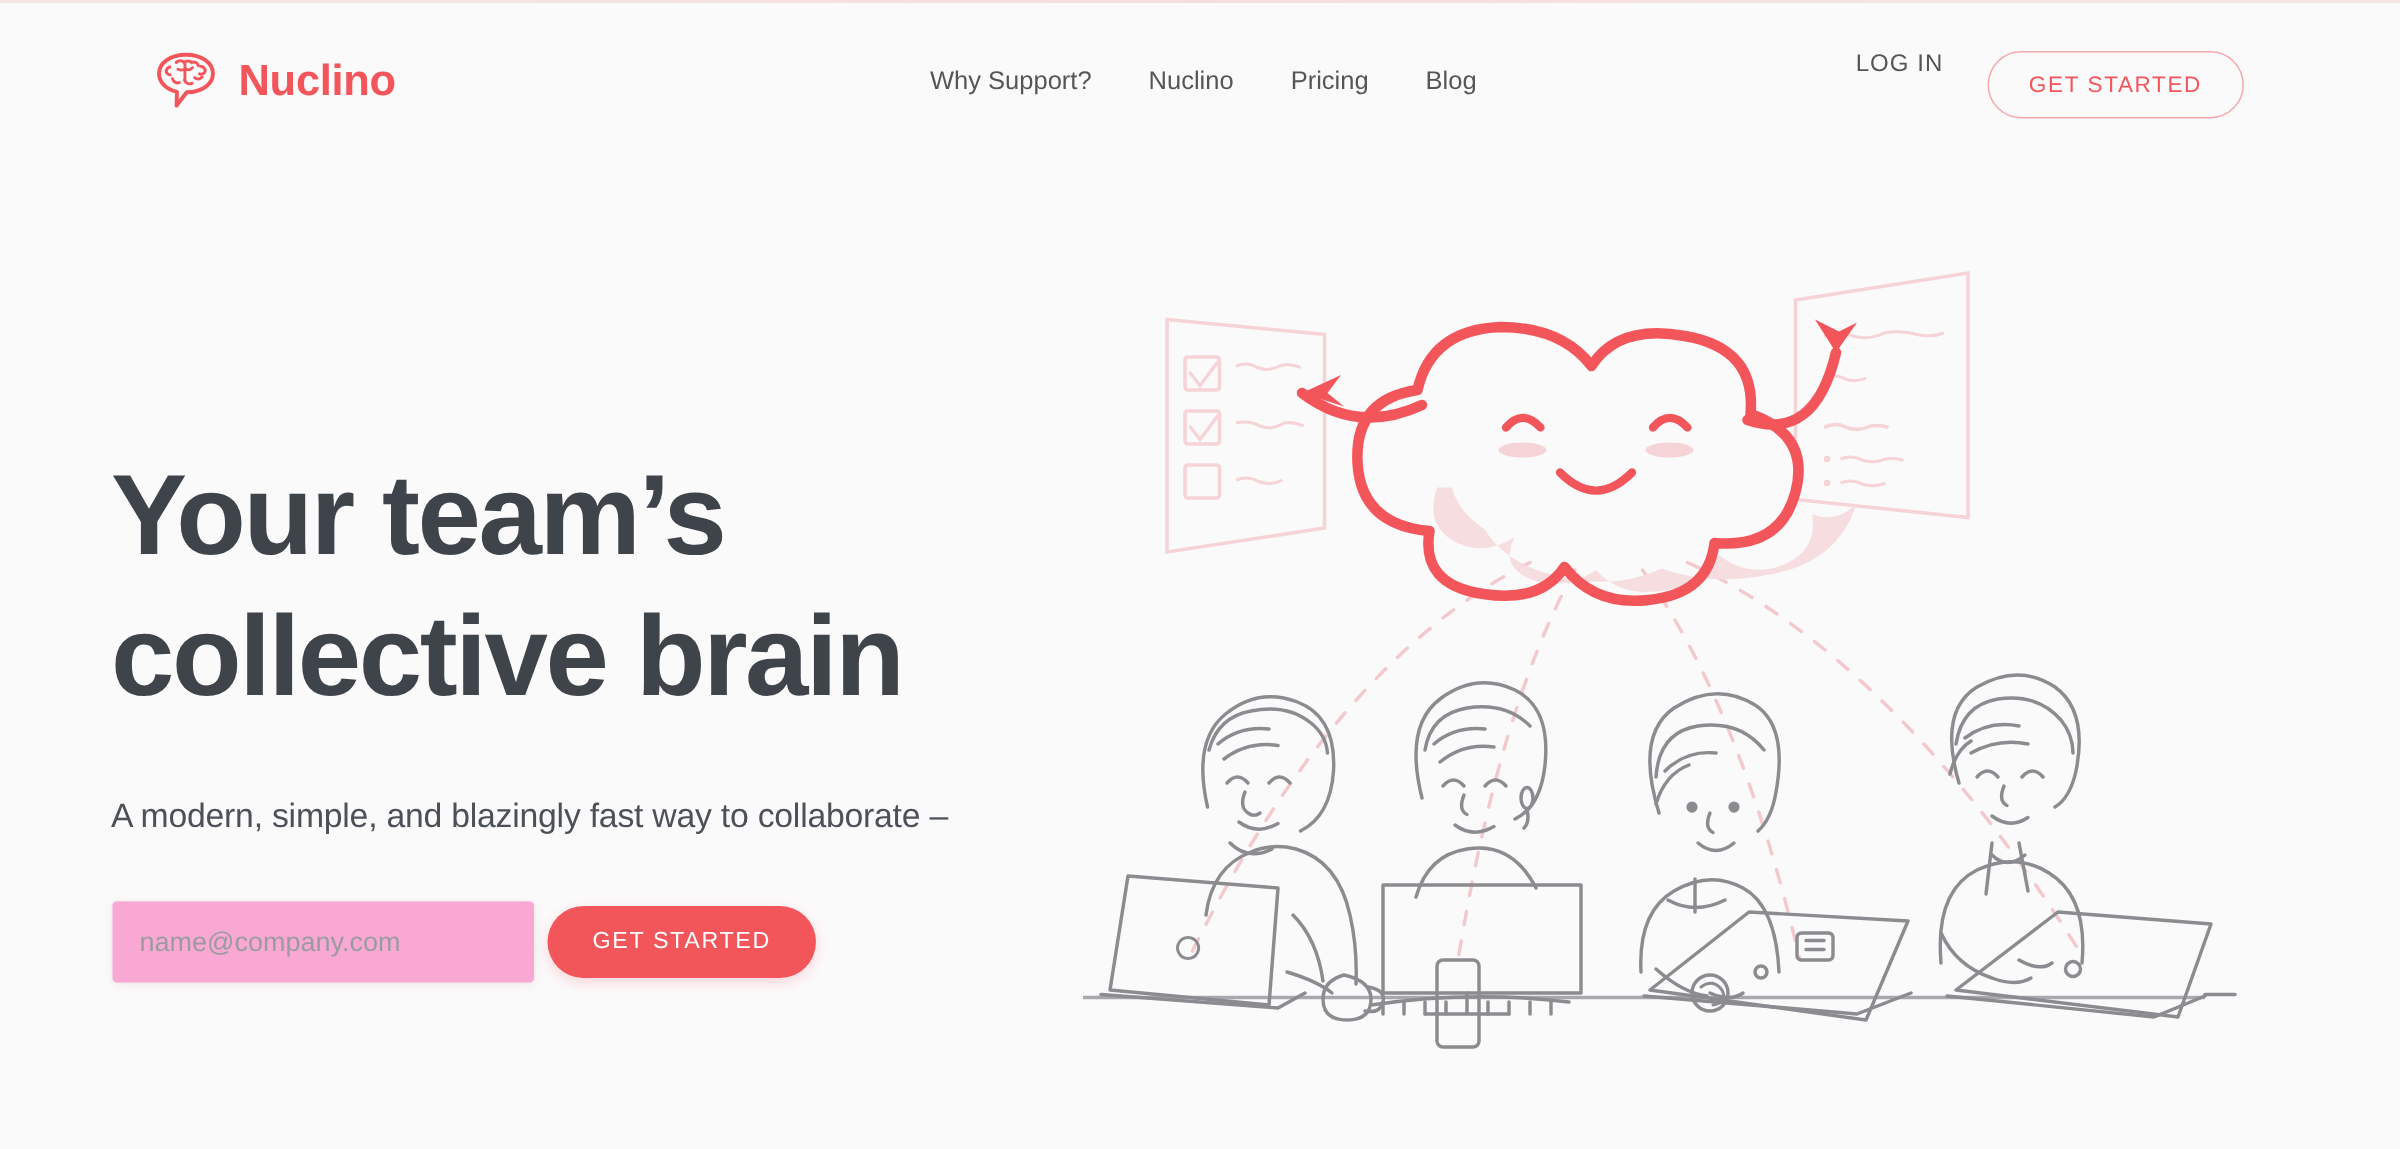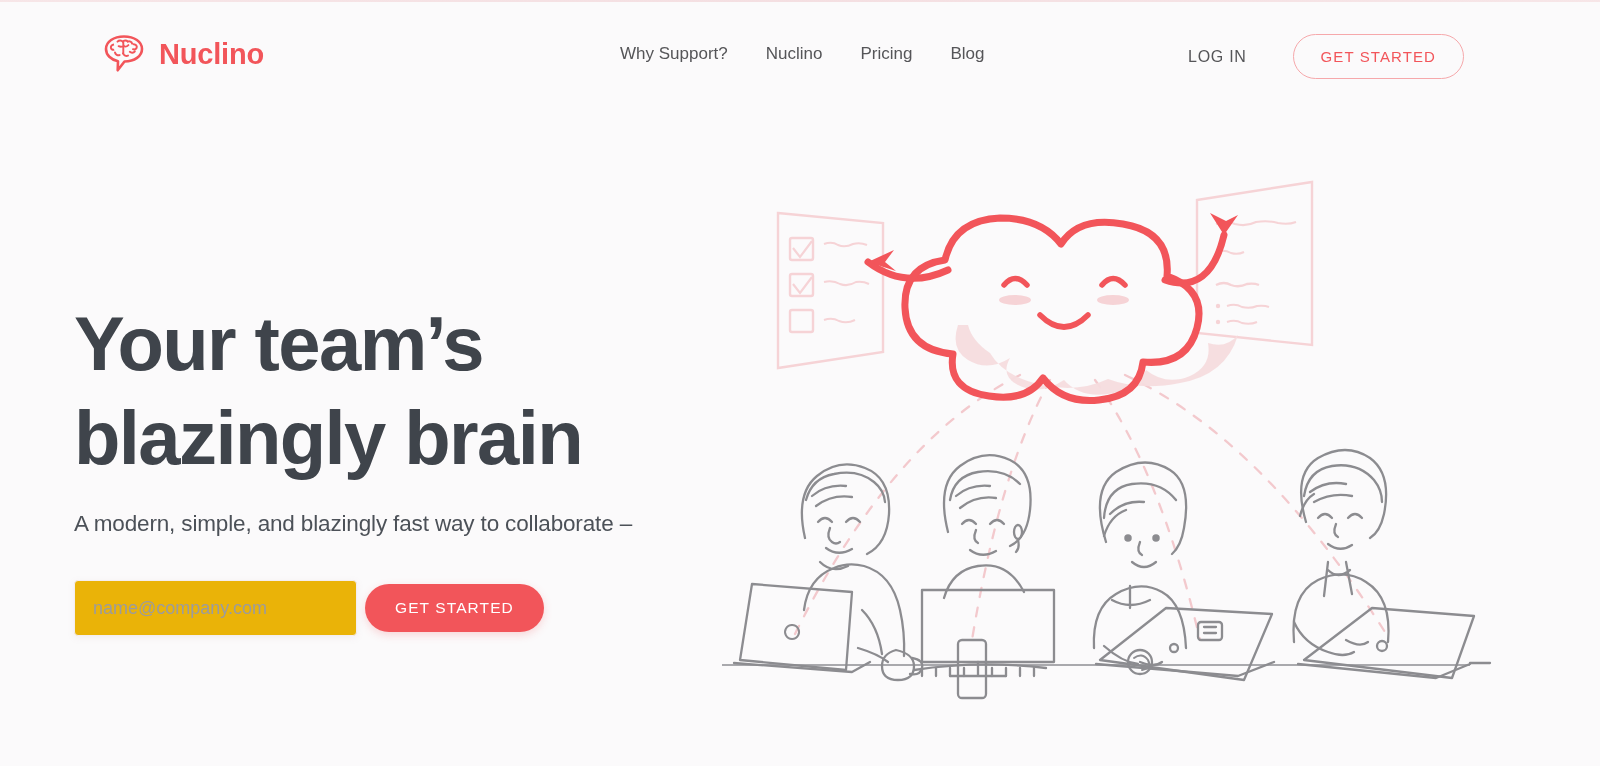--- a/index.html
+++ b/index.html
@@ -64,25 +64,24 @@
   }
   .nav-item {
     font-size: 17px;
     color: #555558;
     cursor: pointer;
     white-space: nowrap;
   }
 
   .header-right {
     position: absolute;
-    right: 160px;
+    right: 128px;
     top: 34px;
     display: flex;
-    align-items: center;
-    gap: 46px;
+    gap: 29px;
   }
   .login-link {
     font-size: 16px;
     letter-spacing: 0.7px;
     color: #555558;
     cursor: pointer;
     white-space: nowrap;
   }
   .btn-outline {
     border: 1.5px solid #f6a8ab;
@@ -106,39 +105,39 @@
   }
   .headline {
     font-size: 76px;
     line-height: 94px;
     font-weight: bold;
     color: #3f444b;
     letter-spacing: -1.6px;
     margin-top: 35px;
   }
   .subtitle {
-    margin-top: 20px;
+    margin-top: 40px;
     font-size: 22.5px;
     line-height: 37px;
     color: #4c5158;
     letter-spacing: -0.15px;
   }
 
   .signup-row {
     margin-top: 38px;
     display: flex;
     align-items: center;
     position: relative;
   }
   .email-input {
     width: 283px;
     height: 56px;
     border: 1px solid #f4eef0;
     border-radius: 4px;
-    background: #eab308;
+    background: #f9a8d4;
     box-shadow: 0 2px 7px rgba(180,140,150,0.10);
     padding: 0 18px;
     font-size: 18px;
     color: #4c5158;
     font-family: inherit;
     outline: none;
   }
   .email-input::placeholder { color: #9b9b9f; }
 
   .btn-solid {
@@ -198,21 +197,21 @@
 
   <div class="header-right">
     <span class="login-link">LOG IN</span>
     <button class="btn-outline">GET STARTED</button>
   </div>
 </header>
 
 <section class="hero-left">
   <h1 class="headline">
     <span>Your team’s</span><br>
-    <span>blazingly brain</span>
+    <span>collective brain</span>
   </h1>
 
   <p class="subtitle">
     <span>A modern, simple, and blazingly fast way to collaborate –</span><br>
   </p>
 
   <div class="signup-row">
     <input class="email-input" type="email" placeholder="name@company.com" style="">
     <button class="btn-solid">GET STARTED</button>
   </div>

